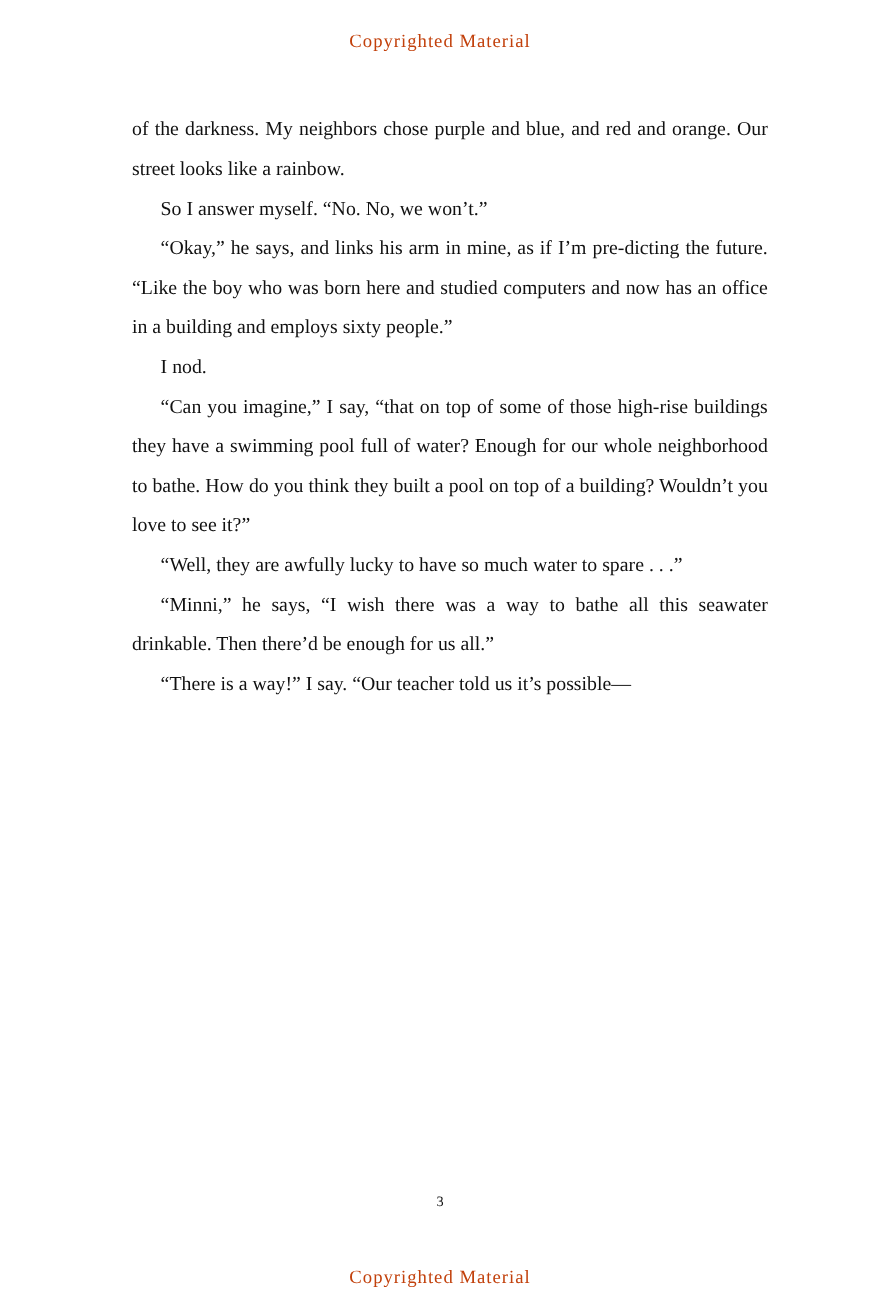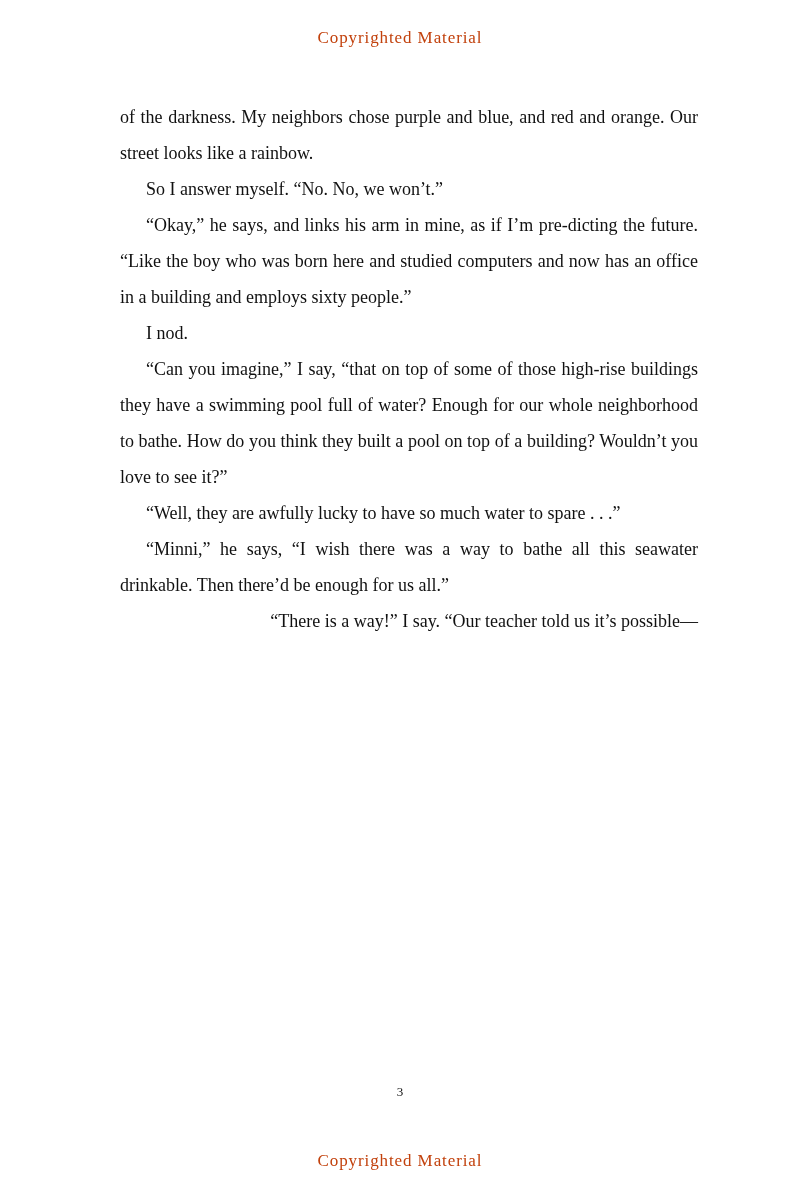--- a/index.html
+++ b/index.html
@@ -53,21 +53,21 @@
     margin-top: 15px;
   }
   .body-text p {
     margin: 0;
     text-indent: 0;
   }
   .body-text p.indent {
     text-indent: 26px;
   }
   .body-text p.last {
-    text-align: right;
+    text-align: left;
   }
   .folio {
     position: absolute;
     top: 1084px;
     left: 0;
     right: 0;
     text-align: center;
     font-size: 13px;
     font-family: "Liberation Serif", serif;
     color: #111111;

